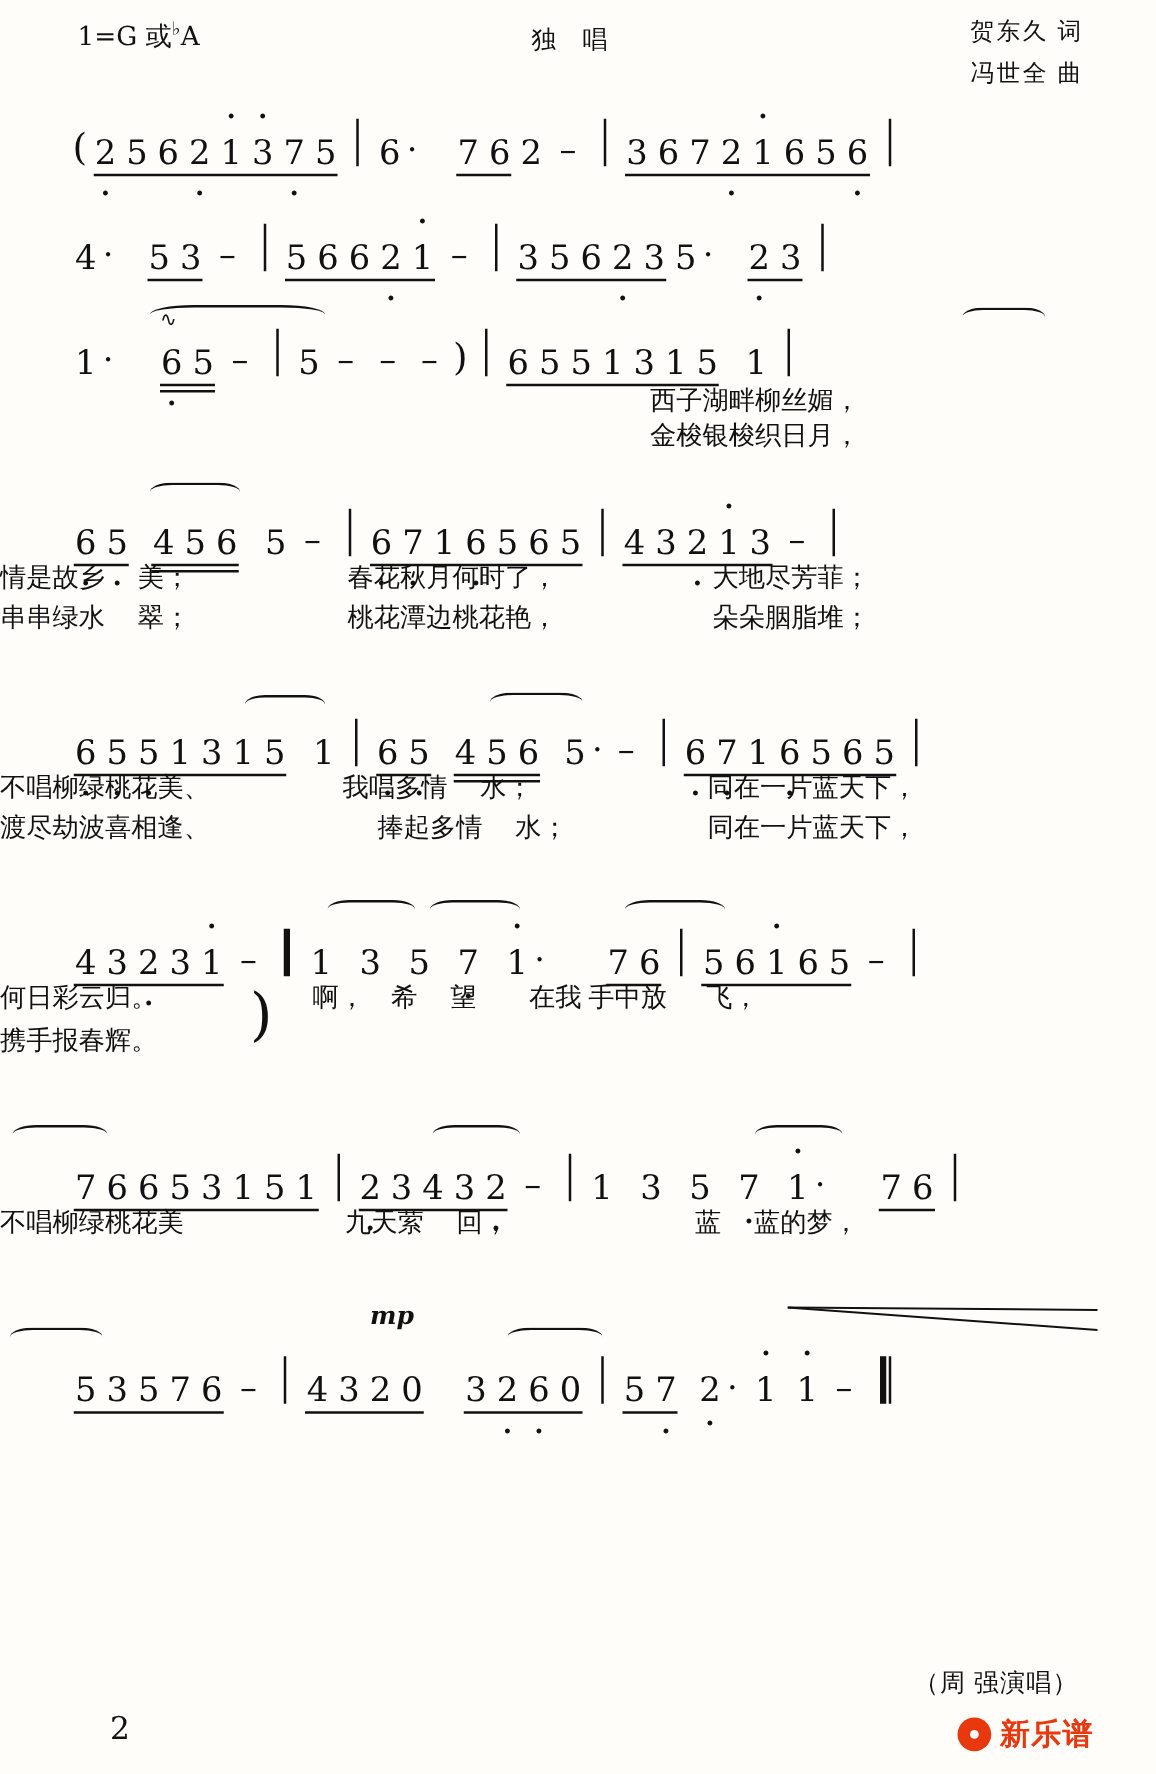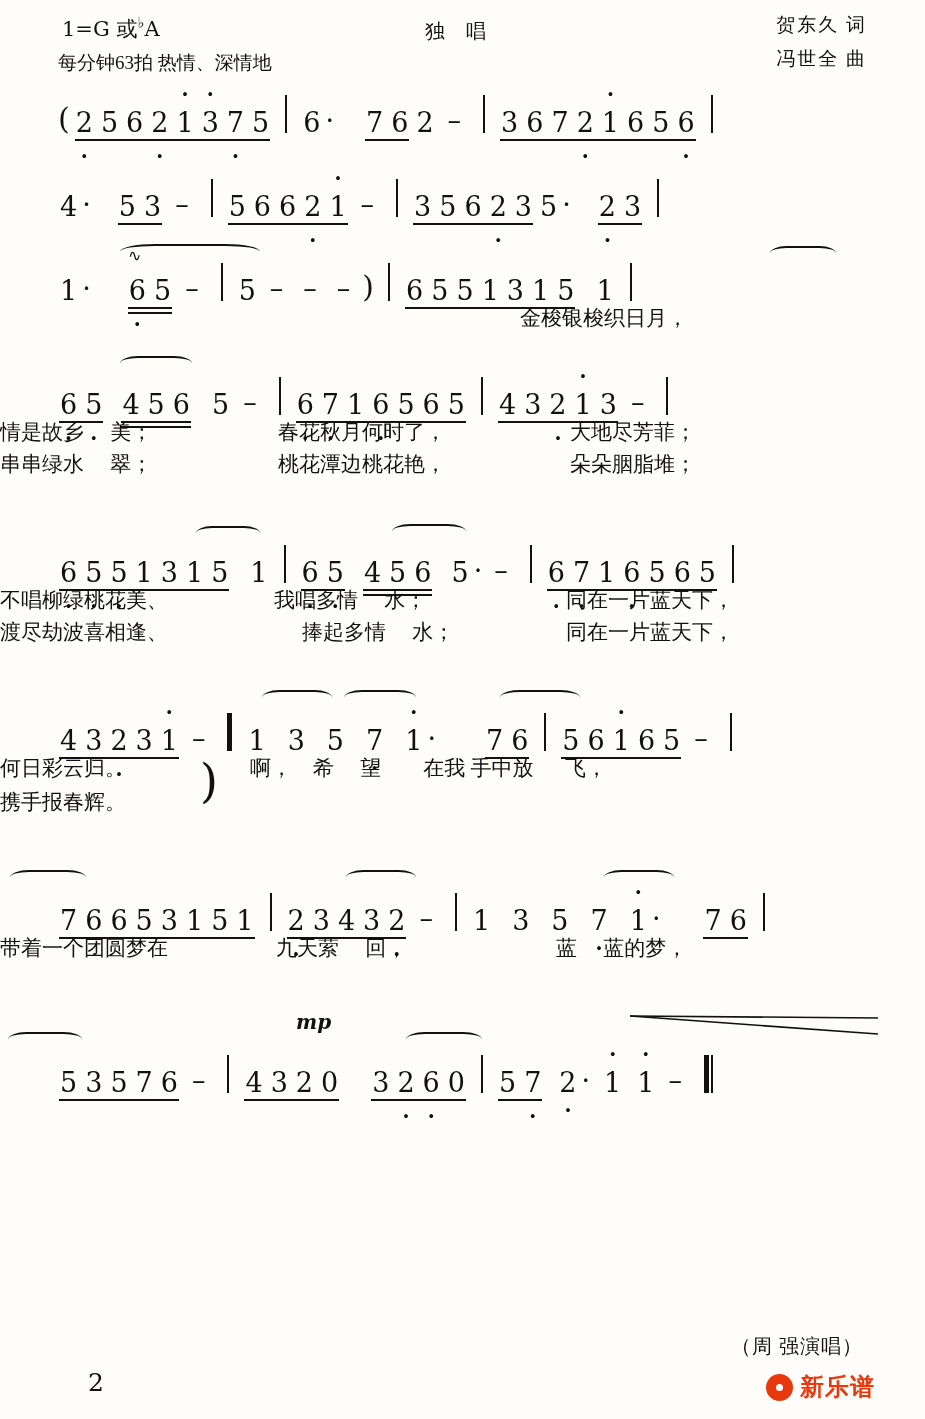--- a/index.html
+++ b/index.html
@@ -216,21 +216,20 @@
   }
 </style>
 </head>
 <body>
 
 <div class="page">
 
 
   <div class="header-row">
     <div class="key-sig">1=G 或<sup>♭</sup>A</div>
-    <div class="tempo">每分钟63拍 热情、深情地</div>
     <div class="solo">独 唱</div>
     <div class="credit-1">贺东久 词</div>
     <div class="credit-2">冯世全 曲</div>
   </div>
 
   <div class="system">
     <div class="notes-row">
       <span class="paren">(</span>
       <span class="beam">
         <span class="note dotlow under-beam">2</span>
@@ -330,20 +329,23 @@
         <span class="note">3</span>
         <span class="note">1</span>
         <span class="note">5</span>
       </span>
       <span class="note" style="margin-left:14px">1</span>
       <span class="bar"></span>
 
       <span class="slur" style="left:120px; top:-4px; width:140px;"></span>
       <span class="slur" style="left:770px; top:-2px; width:66px;"></span>
       <span style="position:absolute; left:128px; top:-2px; font-size:16px;">∿</span>
+    </div>
+    <div class="lyrics" style="height:30px">
+      <span class="ly" style="left:520px; top:2px;">西子湖畔柳丝媚，</span>
     </div>
     <div class="lyrics" style="height:30px">
       <span class="ly" style="left:520px; top:0px;">金梭银梭织日月，</span>
     </div>
   </div>
 
   <div class="spacer28"></div>
 
   <div class="system">
     <div class="notes-row" style="position:relative">
@@ -528,21 +530,21 @@
       <span class="beam" style="margin-left:38px">
         <span class="note">7</span>
         <span class="note">6</span>
       </span>
       <span class="bar"></span>
       <span class="slur" style="left:10px; top:-8px; width:76px;"></span>
       <span class="slur" style="left:346px; top:-8px; width:70px;"></span>
       <span class="slur" style="left:604px; top:-8px; width:70px;"></span>
     </div>
     <div class="lyrics" style="height:34px">
-      <span class="ly" style="left:0px;">带着一个团圆梦在</span>
+      <span class="ly" style="left:0px;">不唱柳绿桃花美</span>
       <span class="ly" style="left:276px;">九天萦　 回，</span>
       <span class="ly" style="left:556px;">蓝　 蓝的梦，</span>
     </div>
   </div>
 
   <div class="spacer28"></div>
   <div class="spacer14"></div>
 
   <div class="system">
     <div style="position:relative; height:30px;">

